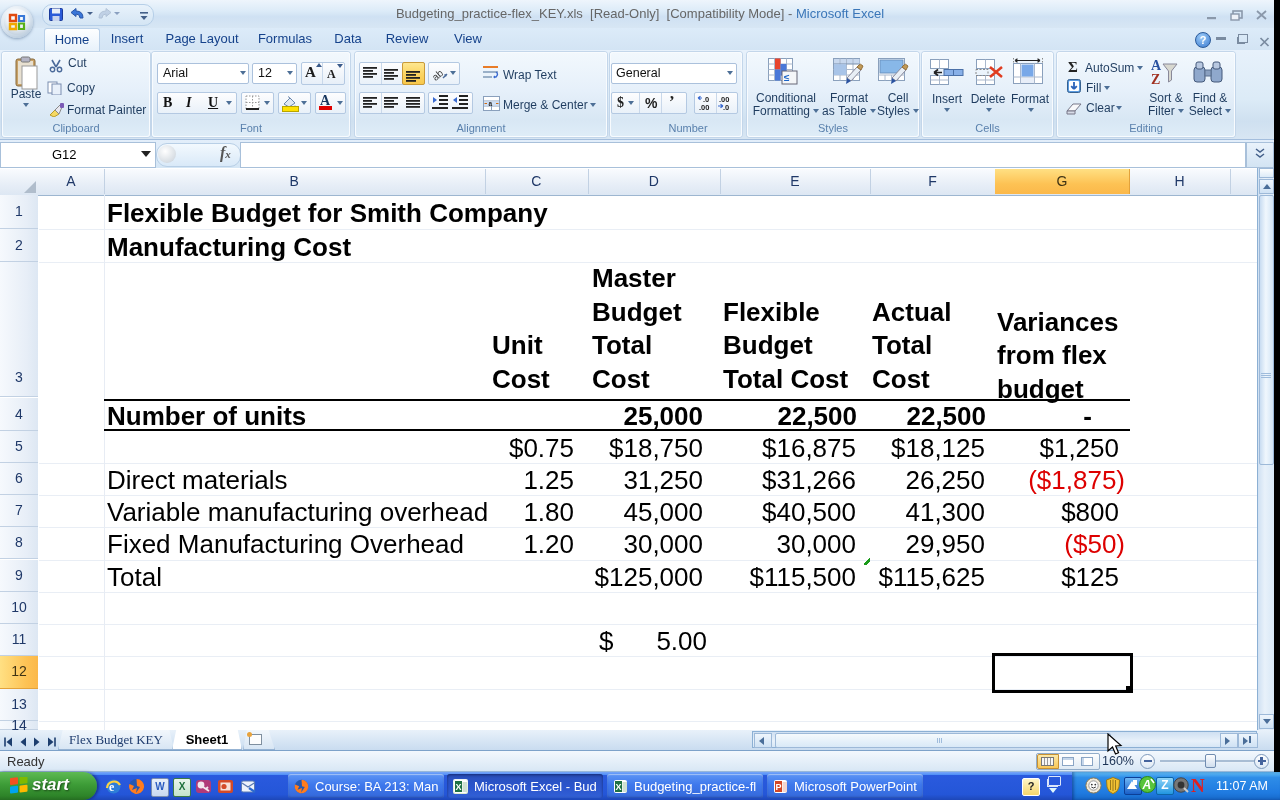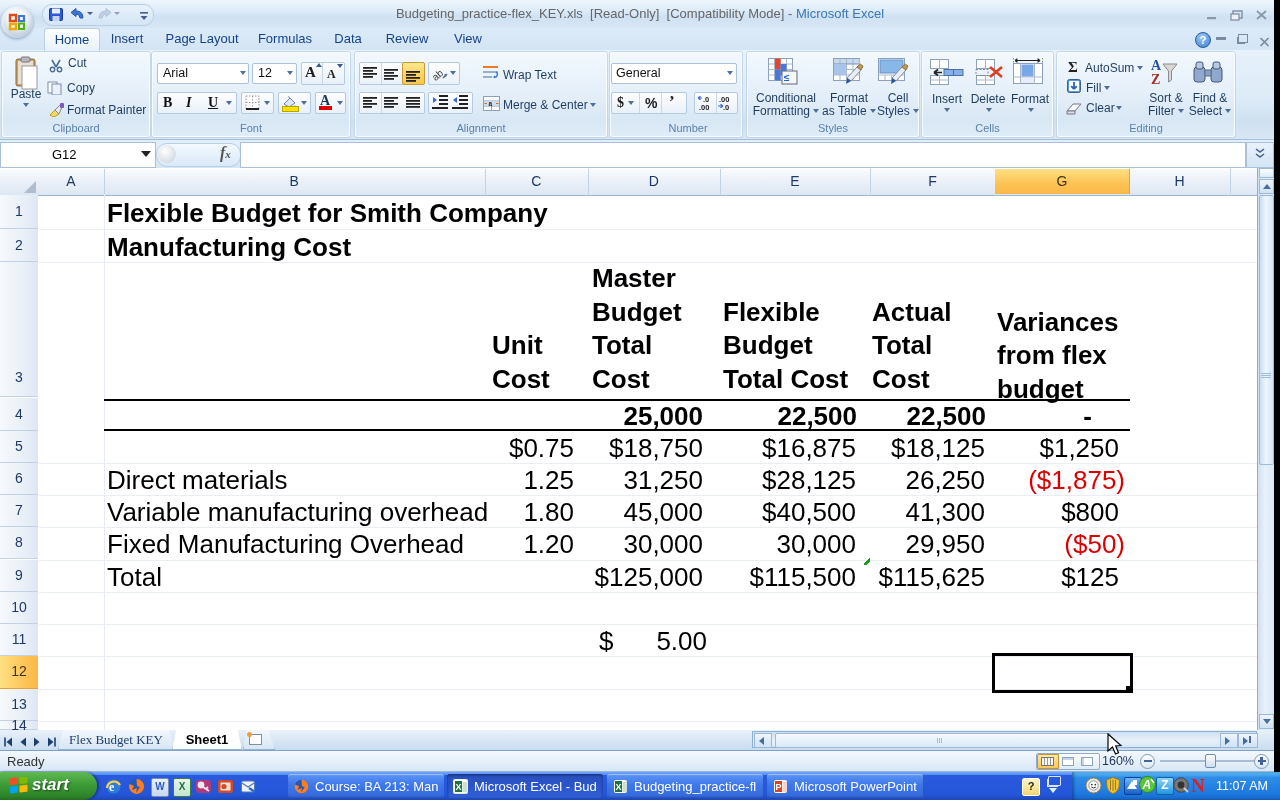--- a/index.html
+++ b/index.html
@@ -453,33 +453,34 @@
 <div class="abs" style="left:103.5px;top:27px;width:1px;height:535px;background:#e7ecf4;"></div>
 <div class="celltx" style="left:107px;top:63.5px;font-size:26px;font-weight:bold;">Manufacturing Cost</div>
 <div class="celltx" style="left:107px;top:30px;font-size:26px;font-weight:bold;">Flexible Budget for Smith Company</div>
 <div class="celltx" style="left:492px;top:94px;font-weight:bold;line-height:33.5px;">&nbsp;<br>&nbsp;<br>Unit<br>Cost</div>
 <div class="celltx" style="left:592px;top:94px;font-weight:bold;line-height:33.5px;">Master<br>Budget<br>Total<br>Cost</div>
 <div class="celltx" style="left:723px;top:94px;font-weight:bold;line-height:33.5px;">&nbsp;<br>Flexible<br>Budget<br>Total Cost</div>
 <div class="celltx" style="left:872px;top:94px;font-weight:bold;line-height:33.5px;">&nbsp;<br>Actual<br>Total<br>Cost</div>
 <div class="celltx" style="left:997px;top:96px;font-weight:bold;line-height:33.5px;margin-top:8px;">&nbsp;<br>Variances<br>from flex<br>budget</div>
 <div class="abs" style="left:104px;top:231px;width:1026px;height:2px;background:#000;"></div>
 <div class="abs" style="left:104px;top:260.5px;width:1026px;height:2px;background:#000;"></div>
+<div class="celltx" style="left:107px;top:232.5px;font-size:26px;font-weight:bold;">Number of units</div>
 <div class="celltx" style="left:383px;top:232.5px;width:320px;text-align:right;font-weight:bold;">25,000</div>
 <div class="celltx" style="left:537px;top:232.5px;width:320px;text-align:right;font-weight:bold;">22,500</div>
 <div class="celltx" style="left:666px;top:232.5px;width:320px;text-align:right;font-weight:bold;">22,500</div>
 <div class="celltx" style="left:772px;top:232.5px;width:320px;text-align:right;font-weight:bold;">-</div>
 <div class="celltx" style="left:254px;top:265.2px;width:320px;text-align:right;">$0.75</div>
 <div class="celltx" style="left:383px;top:265.2px;width:320px;text-align:right;">$18,750</div>
 <div class="celltx" style="left:536px;top:265.2px;width:320px;text-align:right;">$16,875</div>
 <div class="celltx" style="left:665px;top:265.2px;width:320px;text-align:right;">$18,125</div>
 <div class="celltx" style="left:799px;top:265.2px;width:320px;text-align:right;">$1,250</div>
 <div class="celltx" style="left:107px;top:297.3px;font-size:26px;">Direct materials</div>
 <div class="celltx" style="left:254px;top:297.3px;width:320px;text-align:right;">1.25</div>
 <div class="celltx" style="left:383px;top:297.3px;width:320px;text-align:right;">31,250</div>
-<div class="celltx" style="left:536px;top:297.3px;width:320px;text-align:right;">$28,125</div>
+<div class="celltx" style="left:536px;top:297.3px;width:320px;text-align:right;">$31,266</div>
 <div class="celltx" style="left:665px;top:297.3px;width:320px;text-align:right;">26,250</div>
 <div class="celltx" style="left:805px;top:297.3px;width:320px;text-align:right;color:#dd0000;">($1,875)</div>
 <div class="celltx" style="left:107px;top:329.2px;font-size:26px;">Variable manufacturing overhead</div>
 <div class="celltx" style="left:254px;top:329.2px;width:320px;text-align:right;">1.80</div>
 <div class="celltx" style="left:383px;top:329.2px;width:320px;text-align:right;">45,000</div>
 <div class="celltx" style="left:536px;top:329.2px;width:320px;text-align:right;">$40,500</div>
 <div class="celltx" style="left:665px;top:329.2px;width:320px;text-align:right;">41,300</div>
 <div class="celltx" style="left:799px;top:329.2px;width:320px;text-align:right;">$800</div>
 <div class="celltx" style="left:107px;top:361.3px;font-size:26px;">Fixed Manufacturing Overhead</div>
 <div class="celltx" style="left:254px;top:361.3px;width:320px;text-align:right;">1.20</div>

